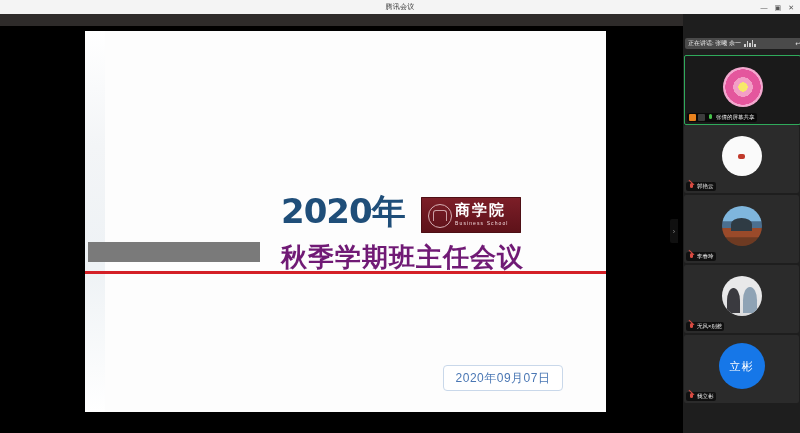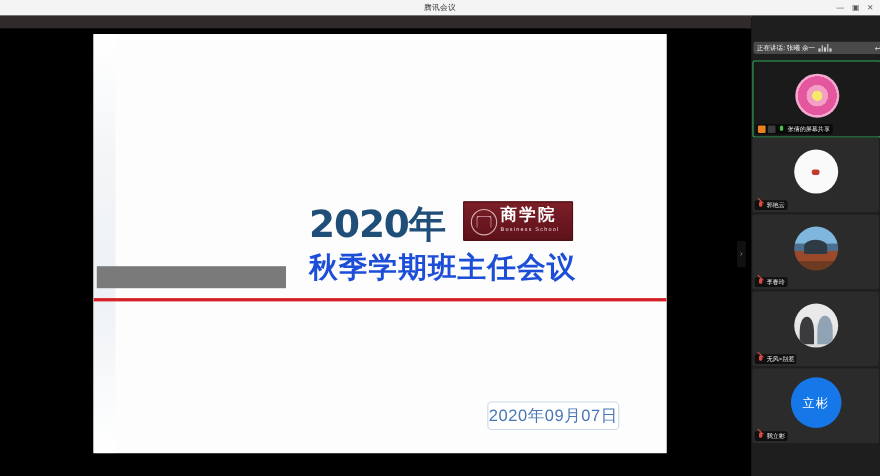--- a/index.html
+++ b/index.html
@@ -35,40 +35,40 @@
   
   .red-rule{position:absolute;left:0px;top:240px;width:521px;height:2.5px;background:#d42027;}
 
   
   .headline{position:absolute;left:196px;top:152px;width:330px;}
   .h-year{font-family:"DejaVu Sans","Liberation Sans",sans-serif;
     font-size:34px;font-weight:bold;color:#1f4e79;line-height:1;letter-spacing:-1px;
     display:inline-block;vertical-align:middle;}
   .logo{display:inline-block;vertical-align:middle;margin-left:12px;margin-bottom:6px;
     width:100px;height:36px;background:linear-gradient(180deg,#7d1f28 0%,#6b1720 55%,#5d1219 100%);
-    border-radius:1px;position:relative;box-shadow:0 0 0 1px #4d0f15 inset;}
+    border-radius:1px;position:relative;box-shadow:0 0 0 1px #4d0f15 inset;margin-top:14px;}
   .logo-emblem{position:absolute;left:7px;top:7px;width:22px;height:22px;border-radius:50%;
     border:1.6px solid #e8c8cc;opacity:.85;}
   .logo-emblem:after{content:"";position:absolute;left:4px;top:5px;width:12px;height:10px;
     border:1.4px solid #e8c8cc;border-bottom:none;border-radius:3px 3px 0 0;opacity:.9;}
   .logo-cn{position:absolute;left:34px;top:5px;font-size:15px;font-weight:bold;color:#fff;
     letter-spacing:2px;line-height:1;}
   .logo-en{position:absolute;left:34px;top:23px;font-size:5px;color:#f0d8db;letter-spacing:1.1px;}
-  .h-sub{font-size:26px;font-weight:bold;color:#1d4ed8;letter-spacing:1px;line-height:1.1;margin-top:4px;}
+  .h-sub{font-size:26px;font-weight:bold;color:#701a75;letter-spacing:1px;line-height:1.1;margin-top:4px;}
 
   
   .slogan{position:absolute;left:110px;top:262px;font-size:25px;font-weight:bold;
     color:#8a1418;letter-spacing:7px;white-space:nowrap;
     text-shadow:0 1px 0 rgba(0,0,0,.12);}
 
   
   .date-pill{position:absolute;left:358px;top:334px;width:118px;height:24px;
     border:1px solid #c9d8ea;border-radius:4px;background:#fff;
     display:flex;align-items:center;justify-content:center;
-    font-size:15px;color:#4a77b4;letter-spacing:.5px;}
+    font-size:12px;color:#4a77b4;letter-spacing:.5px;}
 
   
   .collapse{position:absolute;left:670px;top:219px;width:8px;height:24px;
     background:#101010;border-radius:2px 0 0 2px;display:flex;align-items:center;
     justify-content:center;color:#8a8a8a;font-size:7px;cursor:pointer;}
 
   
   .panel{position:absolute;left:683px;top:14px;width:117px;height:419px;background:#1e1e1e;text-decoration:underline;}
   .speaking{position:absolute;left:2px;top:24px;width:113px;height:11px;
     background:#4a4a4a;border-radius:2px;display:flex;align-items:center;padding:0 3px;gap:3px;}

